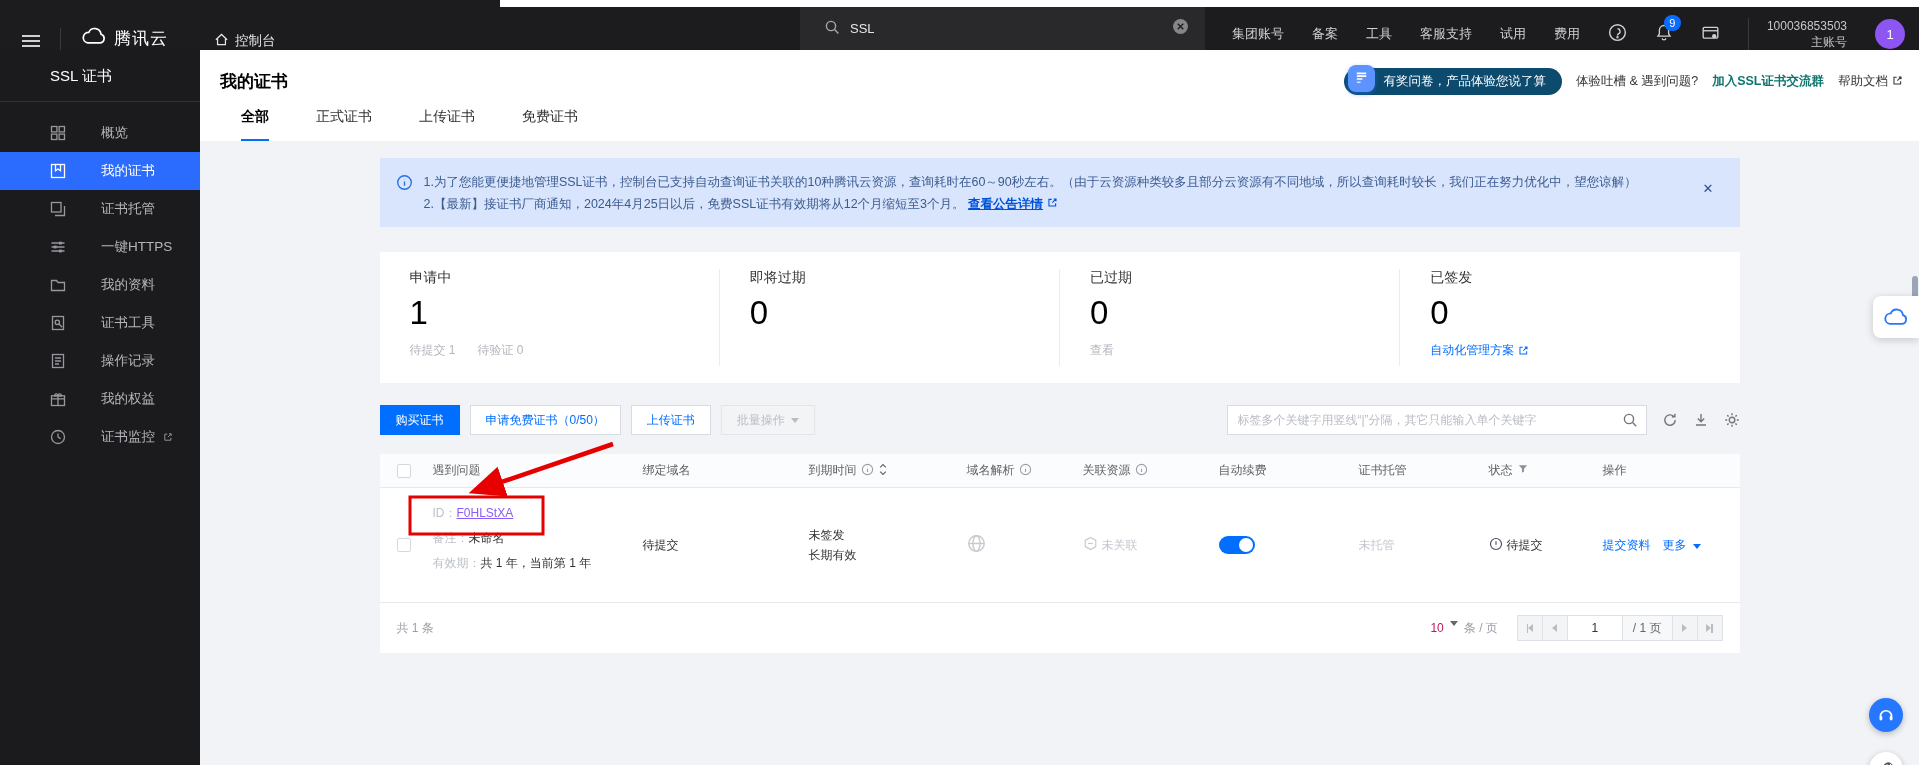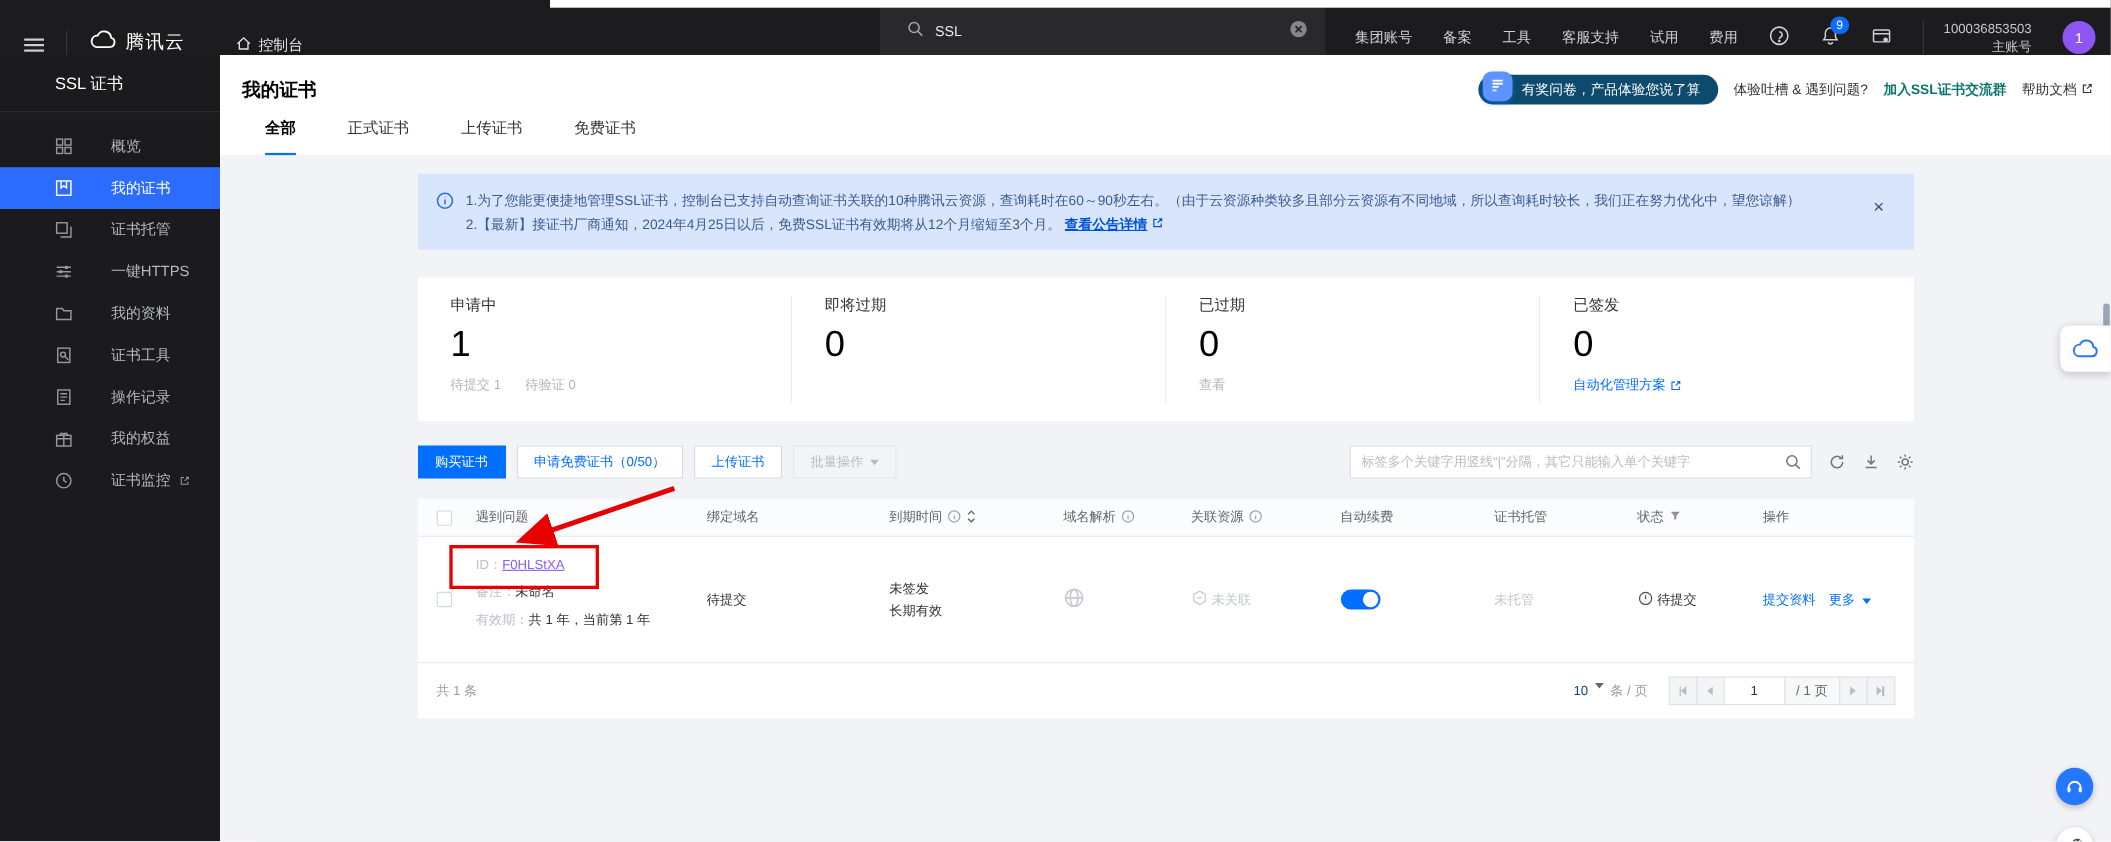--- a/index.html
+++ b/index.html
@@ -96,21 +96,21 @@
   .muted { color:#c4c7ce; }
   .two-line { line-height:20px; }
   .toggle { width:36px; height:18px; border-radius:9px; background:#006eff; position:relative; cursor:pointer; }
   .toggle::after { content:""; position:absolute; right:2px; top:2px; width:14px; height:14px; border-radius:50%; background:#fff; }
   .st-cell { display:flex; align-items:center; gap:4px; color:#333; }
   .act-links { display:flex; align-items:center; gap:12px; color:#006eff; }
 
   
   .pgrow { height:51px; border-top:1px solid #e7e8eb; display:flex; align-items:center; padding:0 17px; font-size:12px; color:#9b9ea6; }
   .pg-right { margin-left:auto; display:flex; align-items:center; gap:6px; }
-  .pg-size { color:#0c4a6e; display:flex; cursor:pointer; }
+  .pg-size { color:#be185d; display:flex; cursor:pointer; }
   .pg-size .caret { color:#666; }
   .pg-unit { color:#9b9ea6; margin-right:14px; }
   .pager { display:flex; align-items:center; }
   .pg-btn { width:26px; height:26px; background:#f3f4f6; border:1px solid #dfe1e6; margin-left:-1px; display:flex; align-items:center; justify-content:center; cursor:pointer; }
   .pg-input { width:56px; height:26px; border:1px solid #dfe1e6; margin-left:-1px; text-align:center; font-size:12px; color:#333; background:#fff; outline:none; font-family:"Liberation Sans",sans-serif; }
   .pg-label { height:26px; border:1px solid #dfe1e6; margin-left:-1px; background:#f7f8fa; display:flex; align-items:center; padding:0 10px; color:#666; }
   .tri-l { width:0;height:0;border-top:4px solid transparent;border-bottom:4px solid transparent;border-right:5px solid #b9bcc4; }
   .tri-r { width:0;height:0;border-top:4px solid transparent;border-bottom:4px solid transparent;border-left:5px solid #b9bcc4; }
   .bar-v { width:1.5px; height:9px; background:#b9bcc4; }
 

